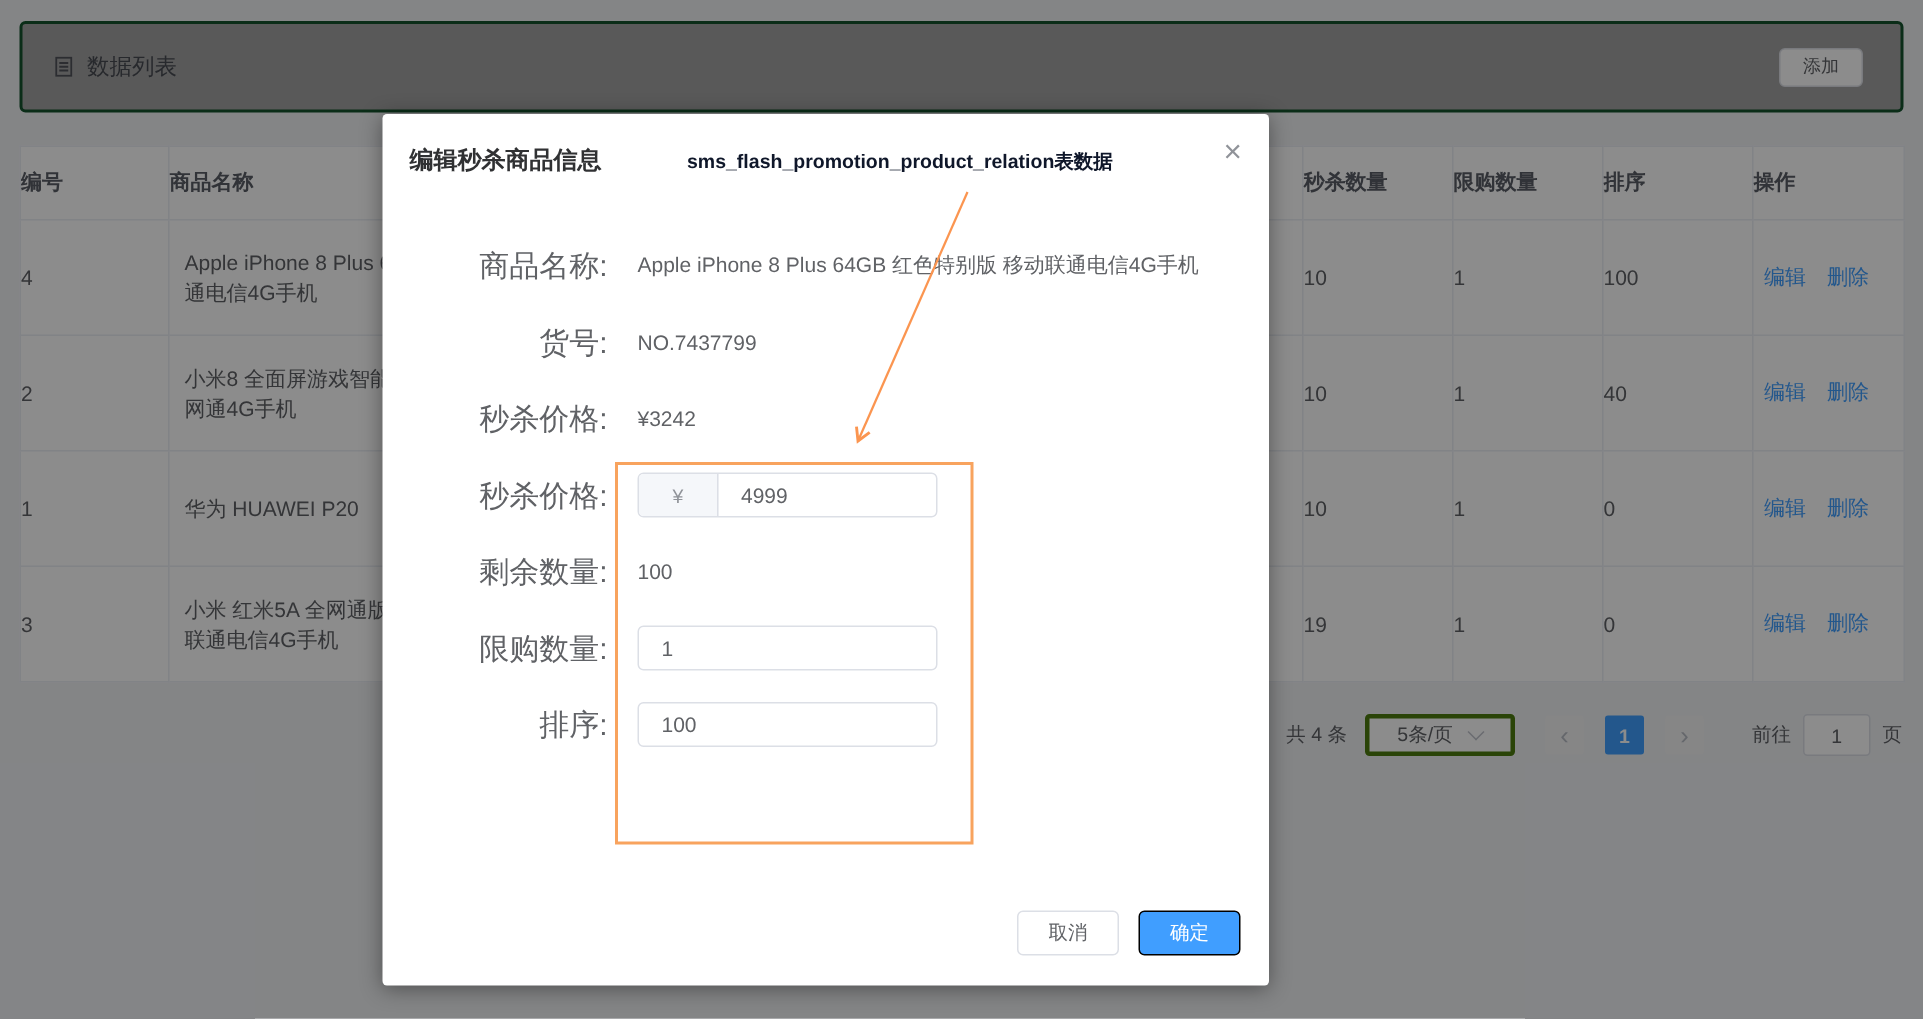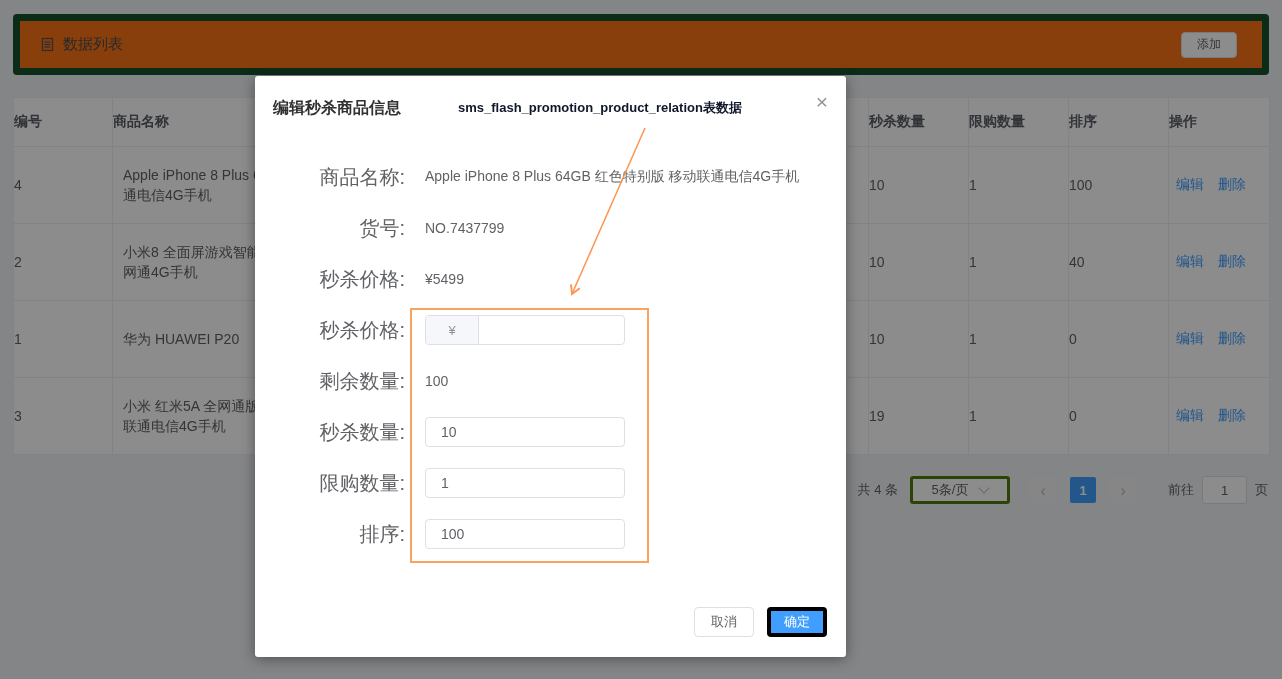--- a/index.html
+++ b/index.html
@@ -5,22 +5,22 @@
   html,body{margin:0;padding:0}
   body{
     width:1282px;height:679px;position:relative;overflow:hidden;
     background:#f0f2f5;
     font-family:"Liberation Sans","DejaVu Sans",sans-serif;
   }
   .page{position:absolute;inset:0;padding:14px 13px 0 13px;box-sizing:border-box}
 
   
   .card{
-    box-sizing:border-box;height:61px;width:1256px;background:#f97316;
-    border:7px solid #14532d;border-radius:4px;
+    box-sizing:border-box;height:61px;width:1256px;background:#a3a3a3;
+    border:2px solid #14532d;border-radius:4px;
     display:flex;align-items:center;padding:0 25px 0 20px;
   }
   .doc-icon{display:inline-flex;align-items:center}
   .card-title{font-size:15px;color:#484b52;margin-left:8px}
   .add-btn{
     margin-left:auto;height:26px;padding:0 15px;font-size:12px;color:#606266;
     background:#fff;border:1px solid #dcdfe6;border-radius:4px;cursor:pointer;
     font-family:inherit;
   }
 
@@ -99,24 +99,24 @@
     display:flex;align-items:center;justify-content:center;font-size:13px;
   }
   .highlight-box{
     position:absolute;left:155px;top:232px;width:239px;height:255px;
     border:2px solid #f8a35e;box-sizing:border-box;pointer-events:none;
   }
   .arrow-svg{position:absolute;left:0;top:0;pointer-events:none}
   .dlg-footer{position:absolute;right:19px;bottom:20px;display:flex}
   .btn{
     height:30px;min-width:60px;border-radius:4px;font-size:13px;cursor:pointer;
-    display:flex;align-items:center;justify-content:center;padding:0 2px;font-family:inherit;
+    display:flex;align-items:center;justify-content:center;padding:0 20px;font-family:inherit;
   }
   .btn-cancel{background:#fff;border:1px solid #dcdfe6;color:#606266}
-  .btn-confirm{background:#409EFF;border:4px solid #000000;color:#fff;margin-left:13px}
+  .btn-confirm{background:#409EFF;border:1px solid #000000;color:#fff;margin-left:13px}
 </style>
 </head>
 <body>
 
 <div class="page">
 
   <div class="card">
     <span class="doc-icon">
       <svg width="15" height="15" viewBox="0 0 15 15">
         <rect x="2.5" y="1.5" width="10" height="12" fill="none" stroke="#50535a" stroke-width="1.2"></rect>
@@ -219,37 +219,32 @@
     <div class="frow">
       <span class="flabel">商品名称:</span>
       <span class="fval">Apple iPhone 8 Plus 64GB 红色特别版 移动联通电信4G手机</span>
     </div>
     <div class="frow">
       <span class="flabel">货号:</span>
       <span class="fval">NO.7437799</span>
     </div>
     <div class="frow">
       <span class="flabel">秒杀价格:</span>
-      <span class="fval">¥5499</span>
+      <span class="fval">¥3242</span>
     </div>
     <div class="frow">
       <span class="flabel">秒杀价格:</span>
       <div class="el-input">
         <span class="prefix">¥</span>
+        <input value="4999" style="">
       </div>
     </div>
     <div class="frow">
       <span class="flabel">剩余数量:</span>
       <span class="fval">100</span>
-    </div>
-    <div class="frow">
-      <span class="flabel">秒杀数量:</span>
-      <div class="el-input">
-        <input value="10" style="">
-      </div>
     </div>
     <div class="frow">
       <span class="flabel">限购数量:</span>
       <div class="el-input">
         <input value="1" style="">
       </div>
     </div>
     <div class="frow">
       <span class="flabel">排序:</span>
       <div class="el-input">

